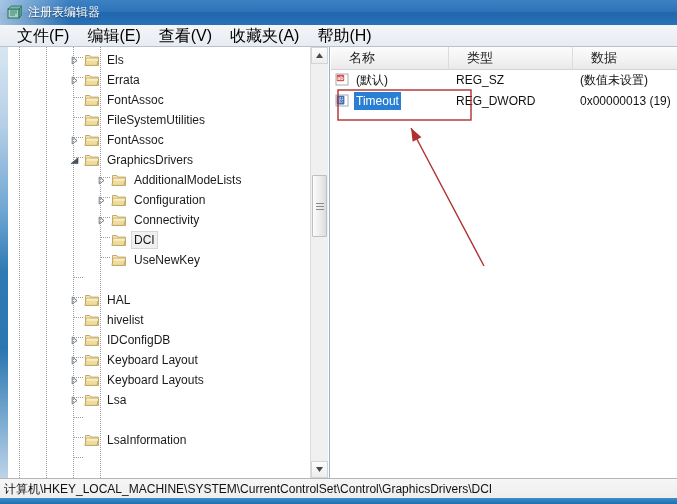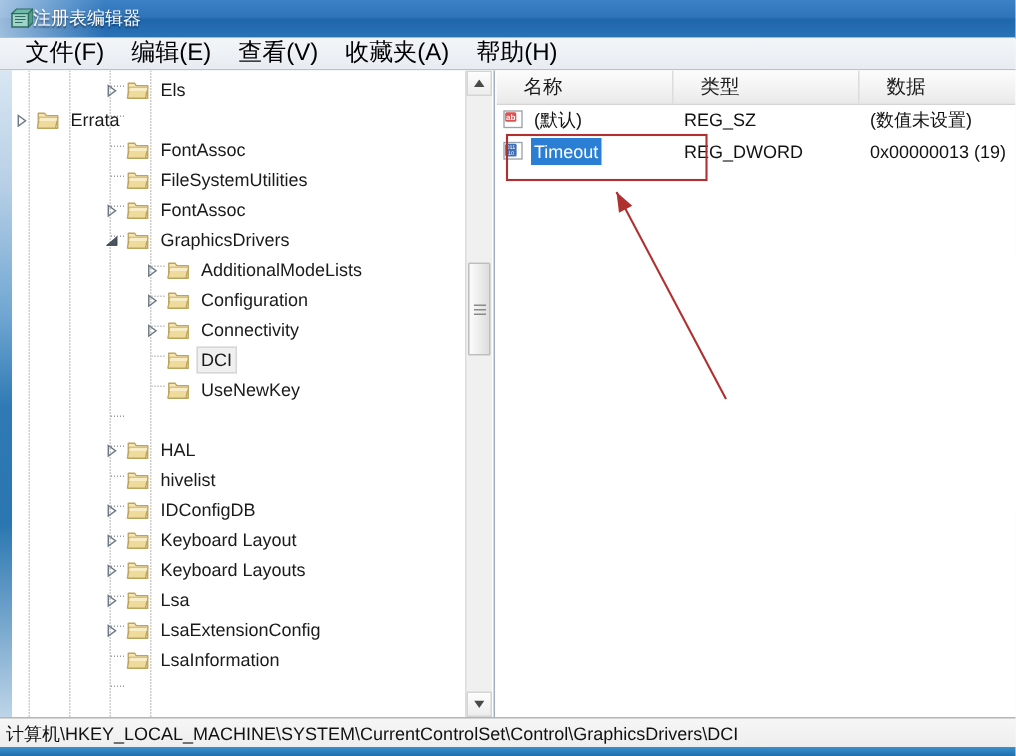--- a/index.html
+++ b/index.html
@@ -49,21 +49,21 @@
   }
   .title-icon {
     position: relative;
     margin-left: 6px;
     width: 16px; height: 16px;
     flex: 0 0 auto;
     display: block;
   }
   .title-text {
     position: relative;
-    margin-left: 0;
+    margin-left: 6px;
     font-size: 12px;
     color: #ffffff;
     text-shadow: 0 1px 1px rgba(0,0,0,.45);
     white-space: nowrap;
   }
 
   
   .menubar {
     position: absolute;
     left: 0; top: 25px;
@@ -365,21 +365,21 @@
             <div style="width: 4px; flex: 0 0 auto;"></div>
             <svg class="folder-ico" viewBox="0 0 16 16">
               <path d="M1.5 3.5 h4.2 l1.2 1.6 h7.6 v8.4 h-13 z" fill="#f3e3ae" stroke="#c2a köz"></path>
               <path d="M1.5 3.5 h4.2 l1.2 1.6 h7.6 v8.4 h-13 z" fill="#f5e6b4" stroke="#bda45f" stroke-width=".9" stroke-linejoin="round"></path>
               <path d="M2.4 6.2 h12.1 l-1.5 7.2 h-12.1 z" fill="#efdb9c" stroke="#bda45f" stroke-width=".9" stroke-linejoin="round"></path>
               <path d="M2.4 6.4 h11.9 l-.5 2.3 h-11.9 z" fill="#fbf3d4" opacity=".75"></path>
             </svg>
             <span class="node-label">Els</span>
           </div>
           <div class="dash" style="left: 66px; top: 30px; width: 9px;"></div>
-          <div class="tree-node" style="position: absolute; left: 0px; top: 23px; width: 300px;">
+          <div class="tree-node" style="padding-left: 60px; position: absolute; left: 0px; top: 23px; width: 300px;">
             <div class="twisty">
               <svg width="9" height="9" viewBox="0 0 9 9">
                 <path d="M2.2 1 L7 4.5 L2.2 8 Z" fill="none" stroke="#6e7b86" stroke-width="1"></path>
               </svg>
             </div>
             <div style="width: 4px; flex: 0 0 auto;"></div>
             <svg class="folder-ico" viewBox="0 0 16 16">
               <path d="M1.5 3.5 h4.2 l1.2 1.6 h7.6 v8.4 h-13 z" fill="#f3e3ae" stroke="#c2a köz"></path>
               <path d="M1.5 3.5 h4.2 l1.2 1.6 h7.6 v8.4 h-13 z" fill="#f5e6b4" stroke="#bda45f" stroke-width=".9" stroke-linejoin="round"></path>
               <path d="M2.4 6.2 h12.1 l-1.5 7.2 h-12.1 z" fill="#efdb9c" stroke="#bda45f" stroke-width=".9" stroke-linejoin="round"></path>
@@ -602,35 +602,20 @@
             <div style="width: 4px; flex: 0 0 auto;"></div>
             <svg class="folder-ico" viewBox="0 0 16 16">
               <path d="M1.5 3.5 h4.2 l1.2 1.6 h7.6 v8.4 h-13 z" fill="#f3e3ae" stroke="#c2a köz"></path>
               <path d="M1.5 3.5 h4.2 l1.2 1.6 h7.6 v8.4 h-13 z" fill="#f5e6b4" stroke="#bda45f" stroke-width=".9" stroke-linejoin="round"></path>
               <path d="M2.4 6.2 h12.1 l-1.5 7.2 h-12.1 z" fill="#efdb9c" stroke="#bda45f" stroke-width=".9" stroke-linejoin="round"></path>
               <path d="M2.4 6.4 h11.9 l-.5 2.3 h-11.9 z" fill="#fbf3d4" opacity=".75"></path>
             </svg>
             <span class="node-label">Lsa</span>
           </div>
           <div class="dash" style="left: 66px; top: 370px; width: 9px;"></div>
-          <div class="tree-node" style="padding-left: 60px; position: absolute; left: 0px; top: 363px; width: 300px;">
-            <div class="twisty">
-              <svg width="9" height="9" viewBox="0 0 9 9">
-                <path d="M2.2 1 L7 4.5 L2.2 8 Z" fill="none" stroke="#6e7b86" stroke-width="1"></path>
-              </svg>
-            </div>
-            <div style="width: 4px; flex: 0 0 auto;"></div>
-            <svg class="folder-ico" viewBox="0 0 16 16">
-              <path d="M1.5 3.5 h4.2 l1.2 1.6 h7.6 v8.4 h-13 z" fill="#f3e3ae" stroke="#c2a köz"></path>
-              <path d="M1.5 3.5 h4.2 l1.2 1.6 h7.6 v8.4 h-13 z" fill="#f5e6b4" stroke="#bda45f" stroke-width=".9" stroke-linejoin="round"></path>
-              <path d="M2.4 6.2 h12.1 l-1.5 7.2 h-12.1 z" fill="#efdb9c" stroke="#bda45f" stroke-width=".9" stroke-linejoin="round"></path>
-              <path d="M2.4 6.4 h11.9 l-.5 2.3 h-11.9 z" fill="#fbf3d4" opacity=".75"></path>
-            </svg>
-            <span class="node-label">LsaExtensionConfig</span>
-          </div>
           <div class="dash" style="left: 66px; top: 390px; width: 9px;"></div>
           <div class="tree-node" style="padding-left: 60px; position: absolute; left: 0px; top: 383px; width: 300px;">
             <div class="twisty"></div>
             <div style="width: 4px; flex: 0 0 auto;"></div>
             <svg class="folder-ico" viewBox="0 0 16 16">
               <path d="M1.5 3.5 h4.2 l1.2 1.6 h7.6 v8.4 h-13 z" fill="#f3e3ae" stroke="#c2a köz"></path>
               <path d="M1.5 3.5 h4.2 l1.2 1.6 h7.6 v8.4 h-13 z" fill="#f5e6b4" stroke="#bda45f" stroke-width=".9" stroke-linejoin="round"></path>
               <path d="M2.4 6.2 h12.1 l-1.5 7.2 h-12.1 z" fill="#efdb9c" stroke="#bda45f" stroke-width=".9" stroke-linejoin="round"></path>
               <path d="M2.4 6.4 h11.9 l-.5 2.3 h-11.9 z" fill="#fbf3d4" opacity=".75"></path>
             </svg>

